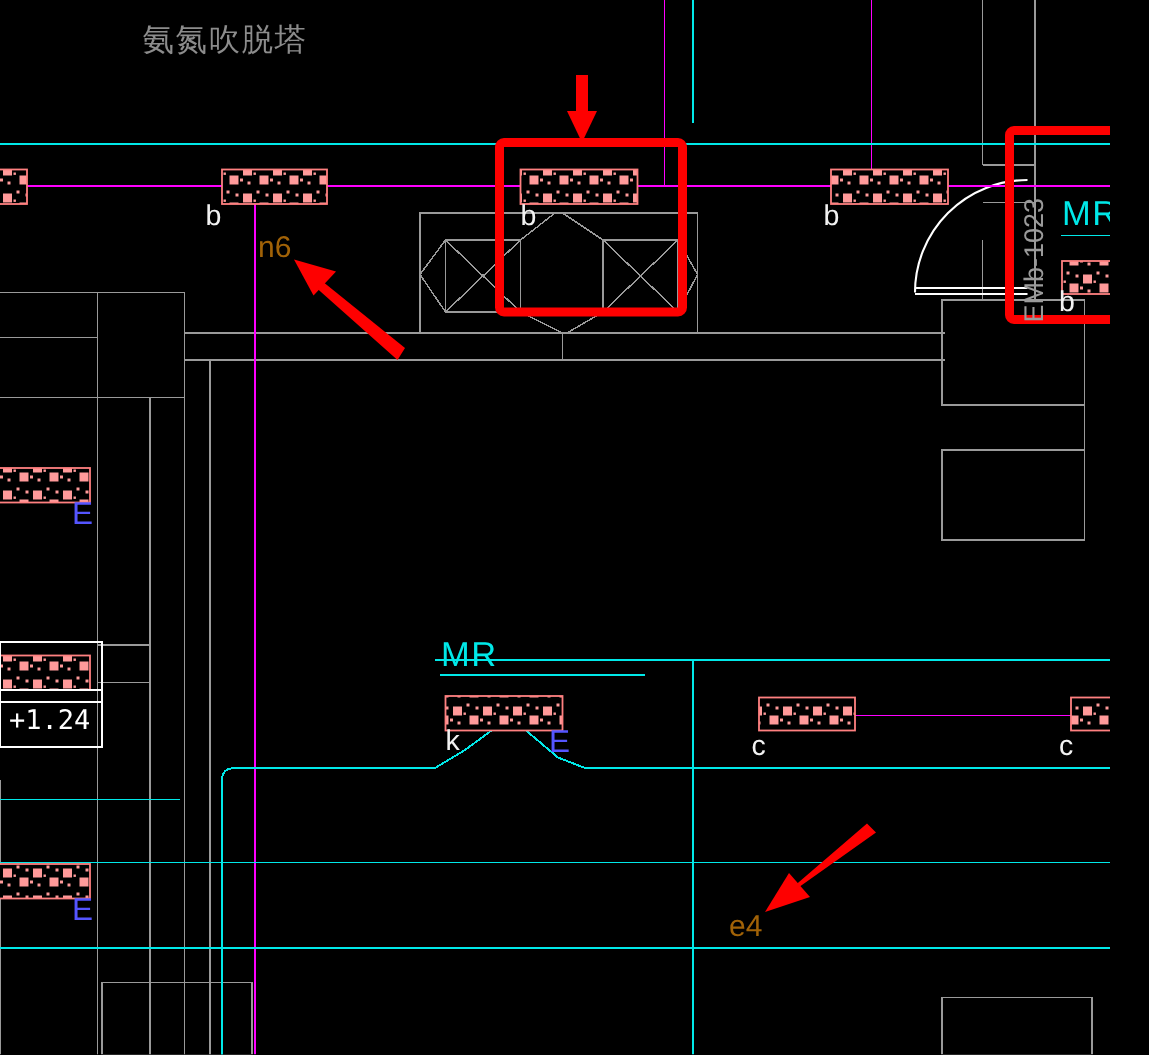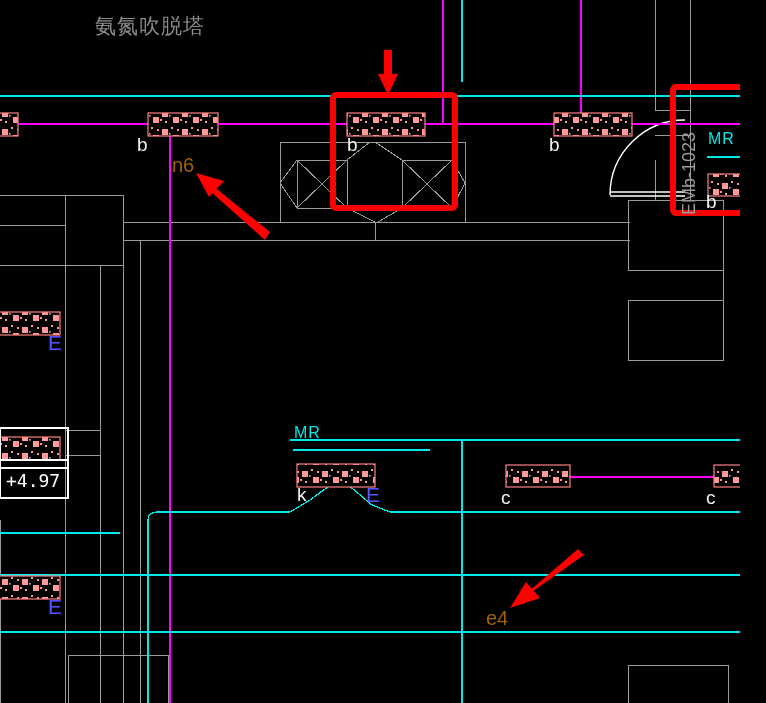--- a/index.html
+++ b/index.html
@@ -29,21 +29,21 @@
   }
   .title-cn {
     color: #8c8c8c;
     font-size: 21px;
     font-family: "DejaVu Sans", sans-serif;
     letter-spacing: 1px;
   }
   .lbl-white { color: #f2f2f2; font-size: 19px; }
   .lbl-blue  { color: #5555ff; font-size: 21px; }
   .lbl-green { color: #a16207; font-size: 20px; }
-  .lbl-cyan  { color: #00e8e8; font-size: 16px; letter-spacing: 1px;}
+  .lbl-cyan  { color: #00e8e8; font-size: 23px; letter-spacing: 1px;}
   .lbl-gray  { color: #9a9a9a; font-size: 18px; }
   .lbl-elev  { color: #ffffff; font-size: 18px; font-family: "DejaVu Sans Mono", monospace;}
   .vert-lbl {
     transform-origin: left top;
     transform: rotate(-90deg);
   }
 </style>
 </head>
 <body>
 
@@ -213,18 +213,18 @@
 
   <div class="txt lbl-white" style="left:297px; top:485px;">k</div>
   <div class="txt lbl-white" style="left:501px; top:488px;">c</div>
   <div class="txt lbl-white" style="left:706px; top:488px;">c</div>
 
   <div class="txt lbl-cyan" style="left:708px; top:131px;">MR</div>
   <div class="txt lbl-cyan" style="left:294px; top:425px;">MR</div>
 
   <div class="txt lbl-gray vert-lbl" style="left:680px; top:215px;">EMb-1023</div>
 
-  <div class="txt lbl-elev" style="left:6px; top:472px;">+4.97</div>
+  <div class="txt lbl-elev" style="left:6px; top:472px;">+1.24</div>
 
   <div class="txt lbl-green" style="left:172px; top:155px;">n6</div>
   <div class="txt lbl-green" style="left:486px; top:608px;text-align:right;">e4</div>
 
 </div>
 
 </body></html>

